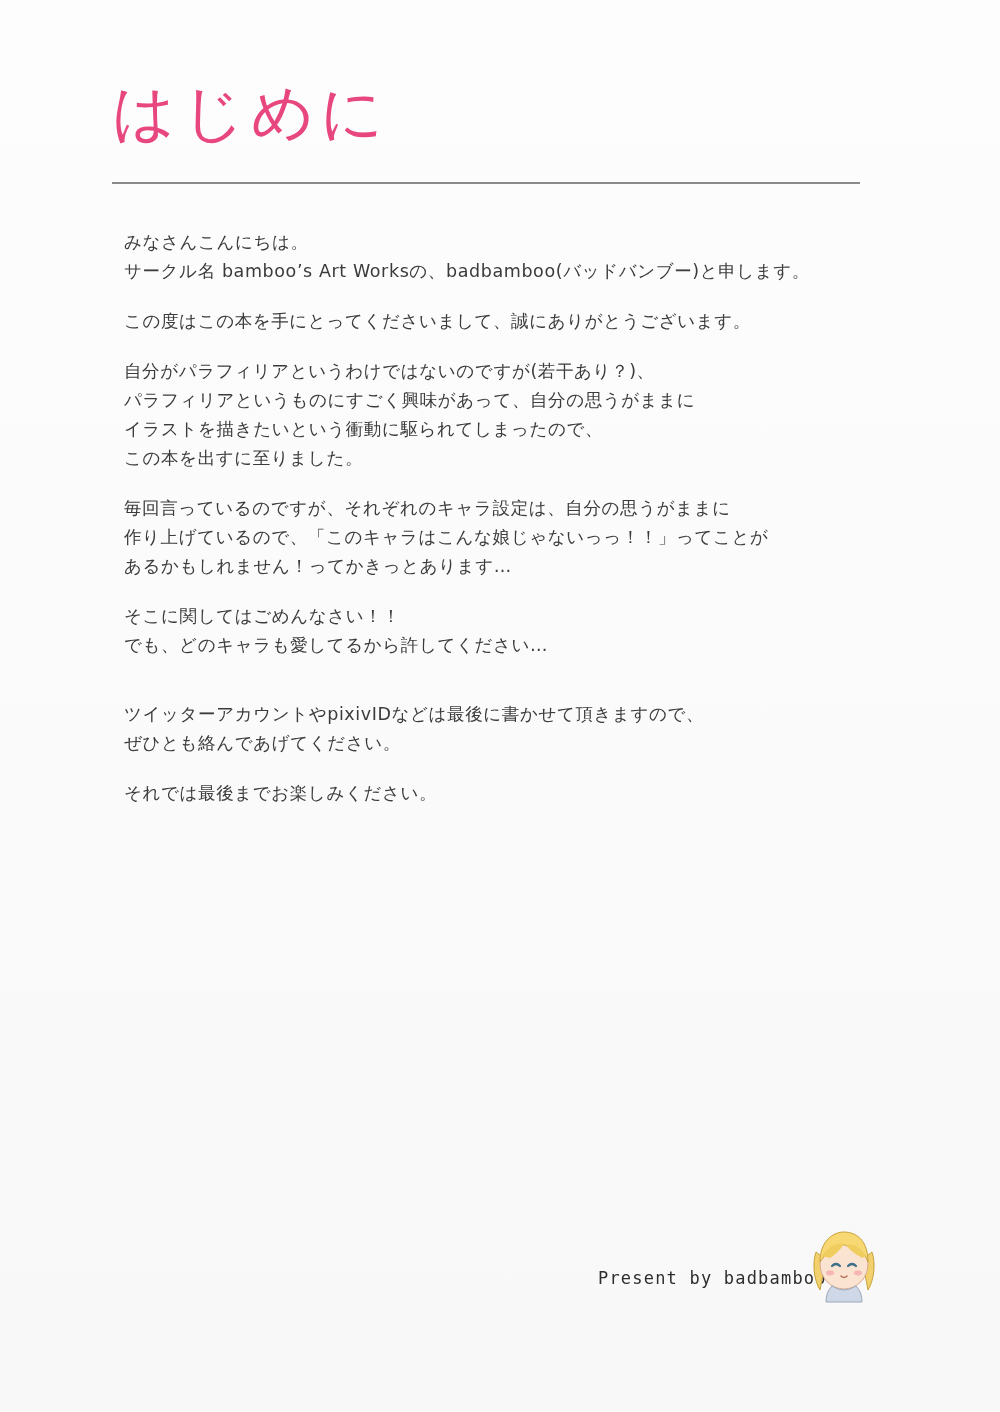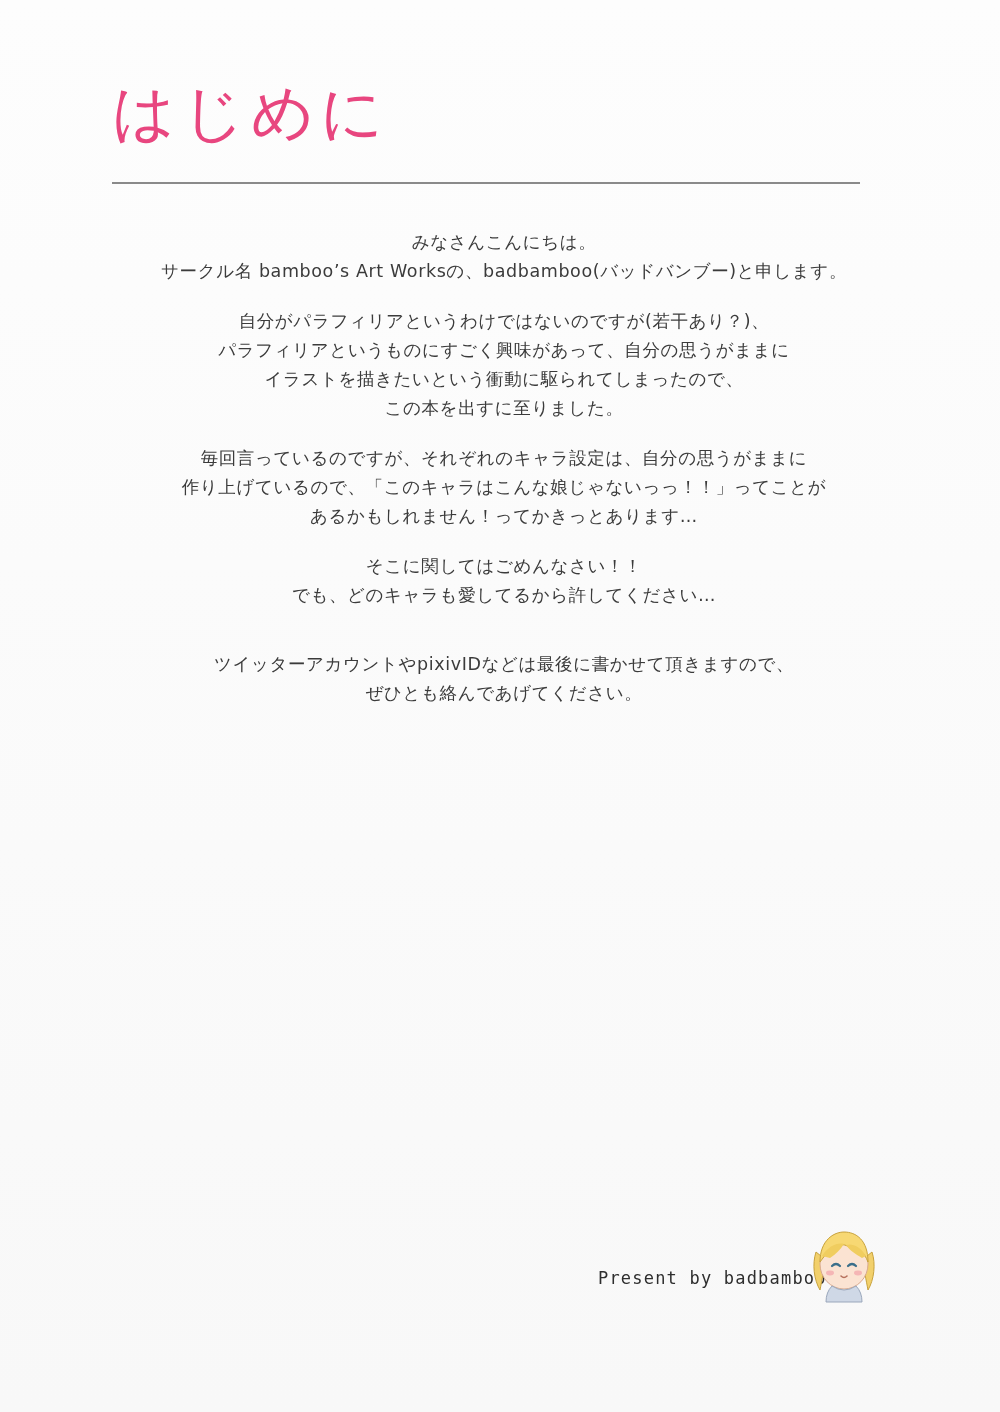--- a/index.html
+++ b/index.html
@@ -45,21 +45,20 @@
     width: 760px;
     font-family: "DejaVu Sans", sans-serif;
     font-size: 17.5px;
     line-height: 29px;
     color: #3b3b3b;
     letter-spacing: 0.6px;
   }
   .para {
     margin: 0 0 21px 0;
     white-space: pre-line;
-    text-align: center;
   }
   .para.gap-big {
     margin-bottom: 40px;
   }
   .credit {
     position: absolute;
     left: 598px;
     top: 1268px;
     font-family: "DejaVu Sans Mono", monospace;
     font-size: 17px;
@@ -79,31 +78,33 @@
 <body>
 
 <div class="page">
 
   <div class="title">はじめに</div>
   <div class="title-rule"></div>
 
   <div class="body-text">
     <p class="para">みなさんこんにちは。
 サークル名 bamboo’s Art Worksの、badbamboo(バッドバンブー)と申します。</p>
+    <p class="para">この度はこの本を手にとってくださいまして、誠にありがとうございます。</p>
     <p class="para">自分がパラフィリアというわけではないのですが(若干あり？)、
 パラフィリアというものにすごく興味があって、自分の思うがままに
 イラストを描きたいという衝動に駆られてしまったので、
 この本を出すに至りました。</p>
     <p class="para">毎回言っているのですが、それぞれのキャラ設定は、自分の思うがままに
 作り上げているので、「このキャラはこんな娘じゃないっっ！！」ってことが
 あるかもしれません！ってかきっとあります…</p>
     <p class="para gap-big">そこに関してはごめんなさい！！
 でも、どのキャラも愛してるから許してください…</p>
     <p class="para">ツイッターアカウントやpixivIDなどは最後に書かせて頂きますので、
 ぜひとも絡んであげてください。</p>
+    <p class="para">それでは最後までお楽しみください。</p>
   </div>
 
   <div class="credit">Present by badbamboo</div>
 
   <div class="avatar">
     <svg viewBox="0 0 68 84" width="68" height="84" aria-hidden="true">
 
       <path d="M6 30 C2 42 4 58 10 68 C12 58 14 46 16 38 Z" fill="#f2d06b" stroke="#c8a23c" stroke-width="1"></path>
       <path d="M62 30 C66 42 64 58 58 68 C56 58 54 46 52 38 Z" fill="#f2d06b" stroke="#c8a23c" stroke-width="1"></path>
 

